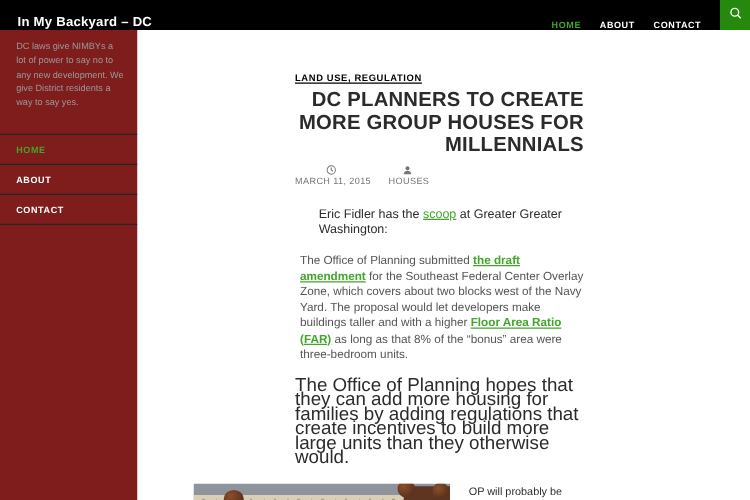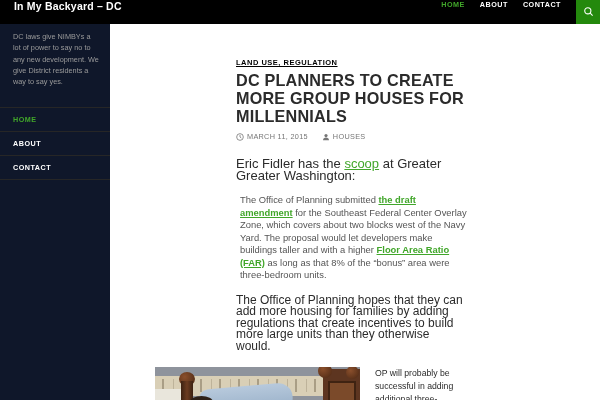--- a/index.html
+++ b/index.html
@@ -6,77 +6,77 @@
   html,body { width:600px; height:400px; }
   body {
     position:relative; overflow:hidden; background:#fff;
     font-family:"Liberation Sans", sans-serif; color:#2b2b2b;
   }
   :root { --green:#41a62a; --search-green:#24890d; }
 
   
   .topbar {
     position:absolute; top:0; left:0; width:600px; height:24px;
-    background:#000; display:flex; align-items:flex-start; z-index:5;
+    background:#000; display:flex; align-items:flex-end; z-index:5;
   }
   .site-title {
     margin-left:14px; color:#fff; font-weight:bold; font-size:10.5px;
     letter-spacing:.2px; white-space:nowrap;
   }
   .topnav { margin-left:auto; display:flex; align-items:center; }
   .topnav a {
     color:#fff; font-size:7.2px; font-weight:bold; letter-spacing:.5px;
     margin-right:15px; text-decoration:none; cursor:pointer; white-space:nowrap;
   }
   .topnav a.active { color:var(--green); }
   .search-btn {
     width:24px; height:24px; background:var(--search-green);
     display:flex; align-items:center; justify-content:center; cursor:pointer;
   }
 
   
   .sidebar {
     position:absolute; top:24px; left:0; width:110px; height:376px;
-    background:#0f172a;
+    background:#7f1d1d;
   }
   .site-desc {
     padding:7px 11px 10px 13px; color:#9a9a9a; font-size:7.3px; line-height:1.55;
   }
   .sidenav { margin-top:10px; }
   .sidenav a {
     display:block; padding:7px 13px; color:#fff; font-size:7.2px;
     font-weight:bold; letter-spacing:.5px; text-decoration:none; cursor:pointer;
     border-top:1px solid #262626;
   }
   .sidenav a:last-child { border-bottom:1px solid #262626; }
   .sidenav a.active { color:var(--green); }
 
   
   .main { position:absolute; top:24px; left:110px; width:490px; height:376px; background:#fff; }
   .article { margin:34px 0 0 126px; width:231px; }
 
   .cat-links { font-size:7.5px; font-weight:bold; letter-spacing:.5px; color:#000;text-decoration:underline; }
   .entry-title {
     margin-top:4px; font-size:16.2px; font-weight:600; line-height:18px;
-    letter-spacing:.2px; color:#2b2b2b;
+    letter-spacing:.2px; color:#2b2b2b;text-align:right;
   }
   .entry-meta { margin-top:7px; display:flex; align-items:center; font-size:7.3px; color:#767676; letter-spacing:.3px; }
-  .entry-meta .m-item { display:flex; align-items:center; margin-right:14px; cursor:pointer; }
+  .entry-meta .m-item { display:flex; align-items:center; margin-right:14px; cursor:pointer;flex-direction:column; }
   .entry-meta svg { margin-right:3px; display:block; }
 
-  .p1 { margin-top:17px; font-size:13px; line-height:11.5px; color:#2b2b2b; }
+  .p1 { margin-top:17px; font-size:10px; line-height:11.5px; color:#2b2b2b;margin-left:19px; }
   a.green-link { color:var(--green); text-decoration:underline; cursor:pointer; }
 
   blockquote {
     margin:13px 0 0 4px; width:228px;
     font-size:9.4px; line-height:12.5px; color:#555;
   }
   blockquote a.green-link { font-weight:bold; }
 
-  .p2 { margin-top:13px; font-size:12px; line-height:11.5px; color:#2b2b2b; }
+  .p2 { margin-top:13px; font-size:15px; line-height:11.5px; color:#2b2b2b; }
 
   
   .media-row { display:flex; margin:15px 0 0 -81px; }
   .photo {
     position:relative; width:205px; height:90px; flex-shrink:0;
     overflow:hidden; background:#8e939c; cursor:pointer;
   }
   .ph-band { position:absolute; left:0; top:9px; width:100%; height:20px; background:#d9cfb6; }
   .ph-band::after {
     content:""; position:absolute; left:0; top:3px; width:100%; height:13px;

